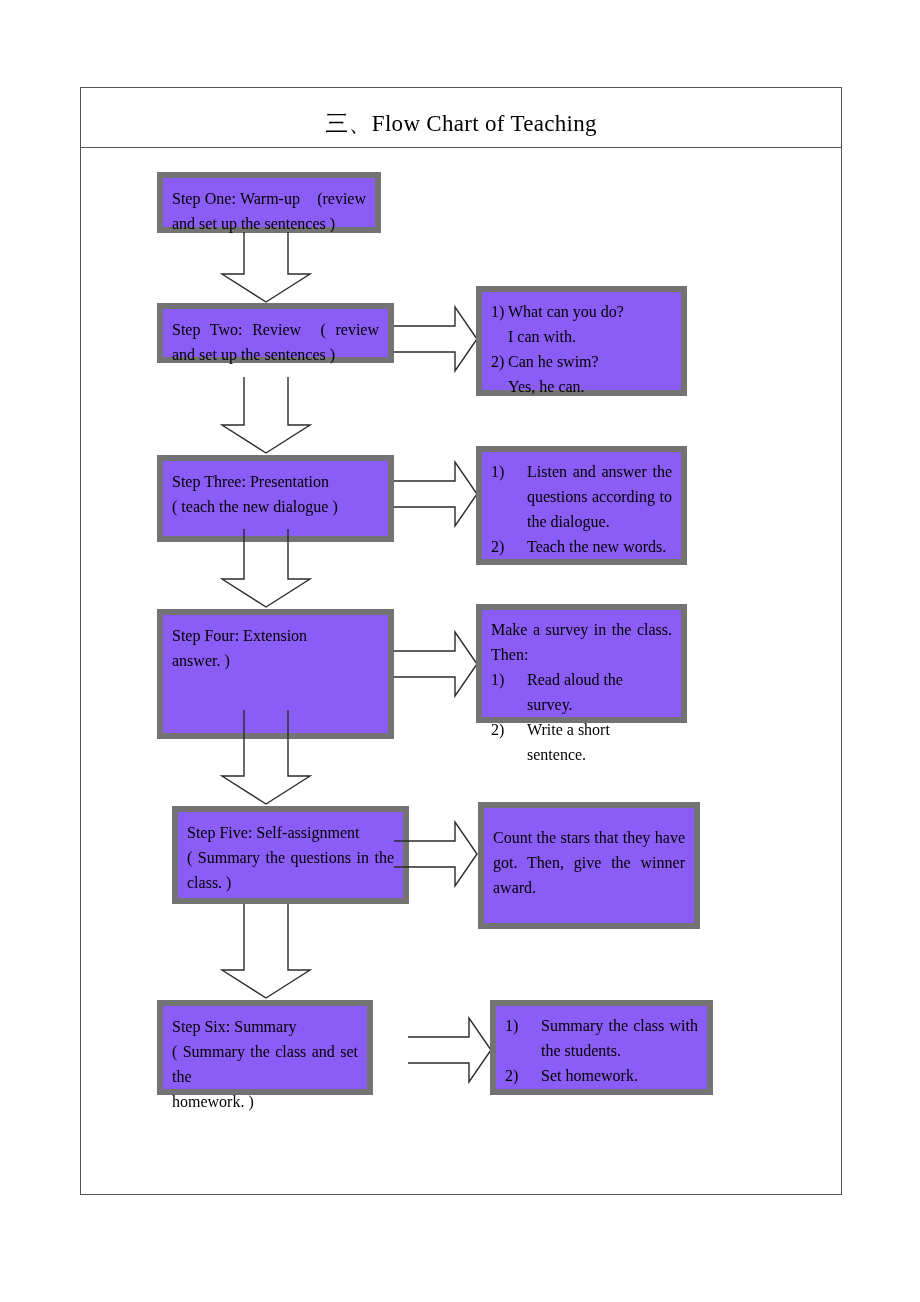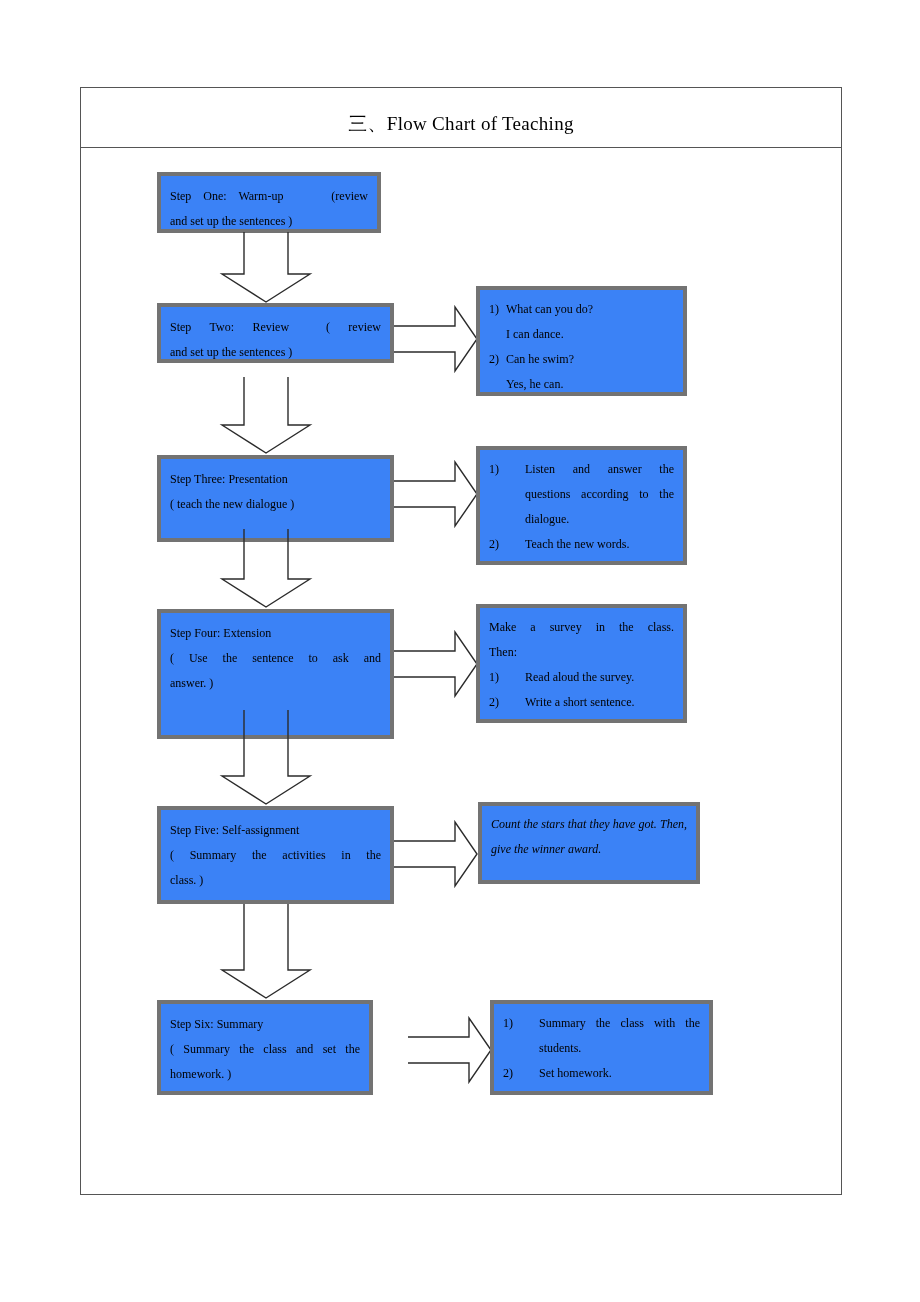--- a/index.html
+++ b/index.html
@@ -32,35 +32,35 @@
     top: 87px;
     width: 762px;
     height: 61px;
     border-bottom: 1px solid #555555;
     box-sizing: border-box;
     display: flex;
     align-items: center;
     justify-content: center;
   }
   #title-text {
-    font-size: 19px;
+    font-size: 23px;
     line-height: 1;
     letter-spacing: 0.3px;
     white-space: nowrap;
     margin-top: 12px;
   }
 
   
   .node {
     position: absolute;
     box-sizing: border-box;
-    border: 4px solid #737373;
-    background: #3b82f6;
+    border: 6px solid #737373;
+    background: #8b5cf6;
     padding: 8px 9px 6px 9px;
-    font-size: 12px;
+    font-size: 16px;
     line-height: 25px;
   }
   .node .ln {
     display: block;
     white-space: pre-wrap;
   }
   .node .just {
     text-align: justify;
     text-align-last: justify;
     text-justify: inter-word;
@@ -137,21 +137,21 @@
   <svg width="84" height="64" viewBox="0 0 84 64">
     <polyline points="0,19 61,19 61,0 83,32 61,64 61,45 0,45"></polyline>
   </svg>
 </div>
 
 <div class="node" style="left:476px; top:286px; width:211px; height:110px; padding-top:7px;">
   <div class="listrow">
     <span class="num">1)</span>
     <span class="txt">What can you do?</span>
   </div>
-  <div class="sub">I can dance.</div>
+  <div class="sub">I can with.</div>
   <div class="listrow">
     <span class="num">2)</span>
     <span class="txt">Can he swim?</span>
   </div>
   <div class="sub">Yes, he can.</div>
 </div>
 
 <div class="arrow" style="left:218px; top:377px; width:96px; height:78px;">
   <svg width="96" height="78" viewBox="0 0 96 78">
     <polyline points="26,0 26,48 4,48 48,76 92,48 70,48 70,0"></polyline>
@@ -181,21 +181,20 @@
 </div>
 
 <div class="arrow" style="left:218px; top:529px; width:96px; height:80px;">
   <svg width="96" height="80" viewBox="0 0 96 80">
     <polyline points="26,0 26,50 4,50 48,78 92,50 70,50 70,0"></polyline>
   </svg>
 </div>
 
 <div class="node" style="left:157px; top:609px; width:237px; height:130px;">
   <span class="ln plain">Step Four: Extension</span>
-  <span class="ln just">( Use the sentence to ask and</span>
   <span class="ln plain">answer. )</span>
 </div>
 
 <div class="arrow" style="left:394px; top:632px; width:84px; height:64px;">
   <svg width="84" height="64" viewBox="0 0 84 64">
     <polyline points="0,19 61,19 61,0 83,32 61,64 61,45 0,45"></polyline>
   </svg>
 </div>
 
 <div class="node" style="left:476px; top:604px; width:211px; height:119px; padding-top:7px;">
@@ -210,33 +209,33 @@
     <span class="txt">Write a short sentence.</span>
   </div>
 </div>
 
 <div class="arrow" style="left:218px; top:710px; width:96px; height:96px;">
   <svg width="96" height="96" viewBox="0 0 96 96">
     <polyline points="26,0 26,66 4,66 48,94 92,66 70,66 70,0"></polyline>
   </svg>
 </div>
 
-<div class="node" style="left:157px; top:806px; width:237px; height:98px;">
+<div class="node" style="left:172px; top:806px; width:237px; height:98px;">
   <span class="ln plain">Step Five: Self-assignment</span>
-  <span class="ln just">( Summary the activities in the</span>
+  <span class="ln just">( Summary the questions in the</span>
   <span class="ln plain">class. )</span>
 </div>
 
 <div class="arrow" style="left:394px; top:822px; width:84px; height:64px;">
   <svg width="84" height="64" viewBox="0 0 84 64">
     <polyline points="0,19 61,19 61,0 83,32 61,64 61,45 0,45"></polyline>
   </svg>
 </div>
 
-<div class="node" style="left:478px; top:802px; width:222px; height:82px; padding-top:6px;font-style:italic;">
+<div class="node" style="left:478px; top:802px; width:222px; height:127px; padding-top:17px;">
   <div class="ln just" style="text-align-last:left;">Count the stars that they have got. Then, give the winner award.</div>
 </div>
 
 <div class="arrow" style="left:218px; top:904px; width:96px; height:96px;">
   <svg width="96" height="96" viewBox="0 0 96 96">
     <polyline points="26,0 26,66 4,66 48,94 92,66 70,66 70,0"></polyline>
   </svg>
 </div>
 
 <div class="node" style="left:157px; top:1000px; width:216px; height:95px;">

